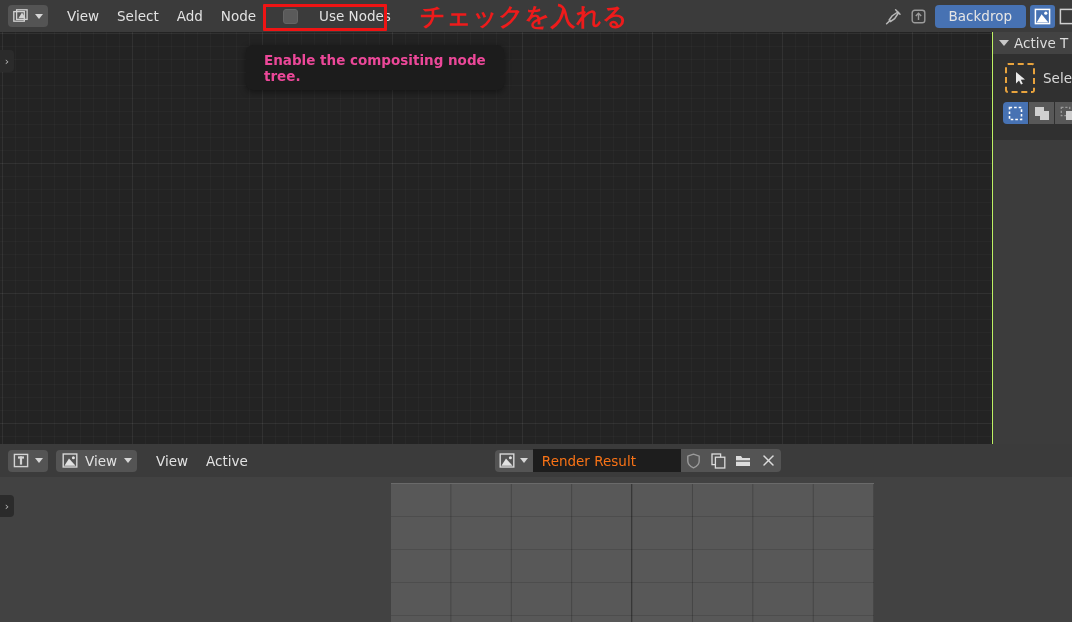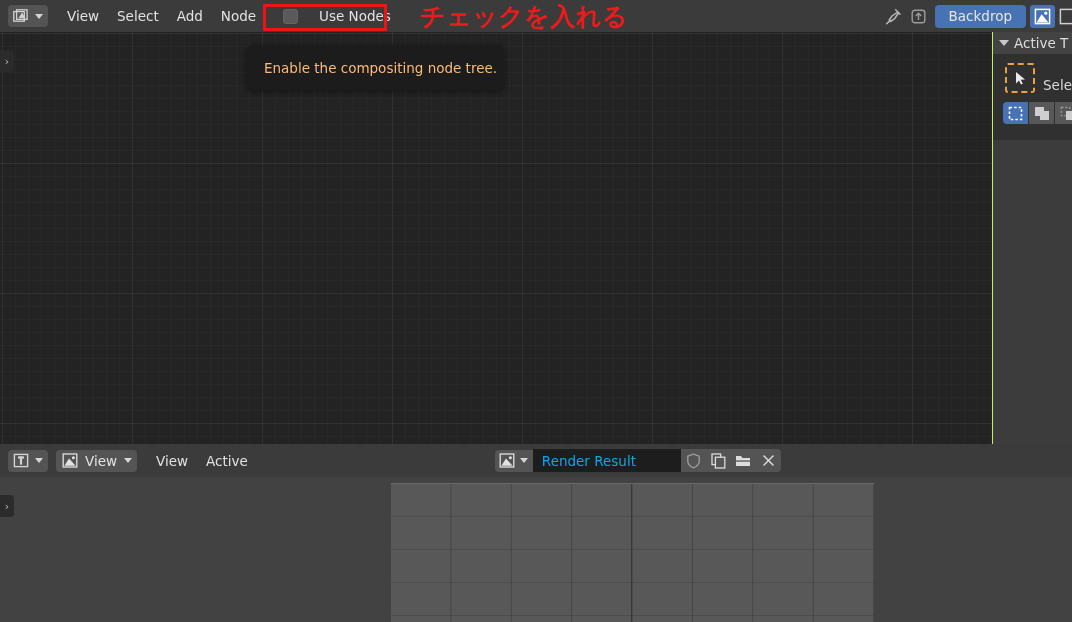--- a/index.html
+++ b/index.html
@@ -117,24 +117,25 @@
     position: absolute;
     left: 246px; top: 45px;
     width: 258px;
     height: 45px;
     background: #1c1c1c;
     border-radius: 7px;
     display: flex;
     align-items: center;
     padding-left: 18px;
     box-sizing: border-box;
-    color: #fdba74;
+    color: #ec4899;
     font-size: 13.5px;
     z-index: 8;
     box-shadow: 0 2px 7px rgba(0,0,0,0.45);
+    font-weight: bold;
   }
 
   
   .region-toggle {
     position: absolute;
     width: 14px; height: 22px;
     background: #2b2b2b;
     border-radius: 0 4px 4px 0;
     display: flex;
     align-items: center;
@@ -169,21 +170,21 @@
   }
   .tri-down {
     width: 0; height: 0;
     border-left: 5px solid transparent;
     border-right: 5px solid transparent;
     border-top: 6px solid #c8c8c8;
     flex: none;
   }
   #tool-row {
     display: flex;
-    align-items: flex-end;
+    align-items: center;
     gap: 8px;
     padding: 9px 0 0 12px;
     white-space: nowrap;
     overflow: hidden;
   }
   #tool-icon {
     width: 30px; height: 30px;
     border: 2px dashed #e8a33d;
     border-radius: 3px;
     box-sizing: border-box;
@@ -268,21 +269,21 @@
   
   #image-field {
     display: flex;
     align-items: center;
     background: #1d1d1d;
     border-radius: 0;
     height: 23px;
     width: 148px;
     padding-left: 9px;
     box-sizing: border-box;
-    color: #0ea5e9;
+    color: #f97316;
     font-size: 13.5px;
   }
   .sq-btn {
     width: 25px; height: 23px;
     background: #545454;
     display: flex;
     align-items: center;
     justify-content: center;
   }
   .sq-btn:last-child { border-radius: 0 4px 4px 0; }

